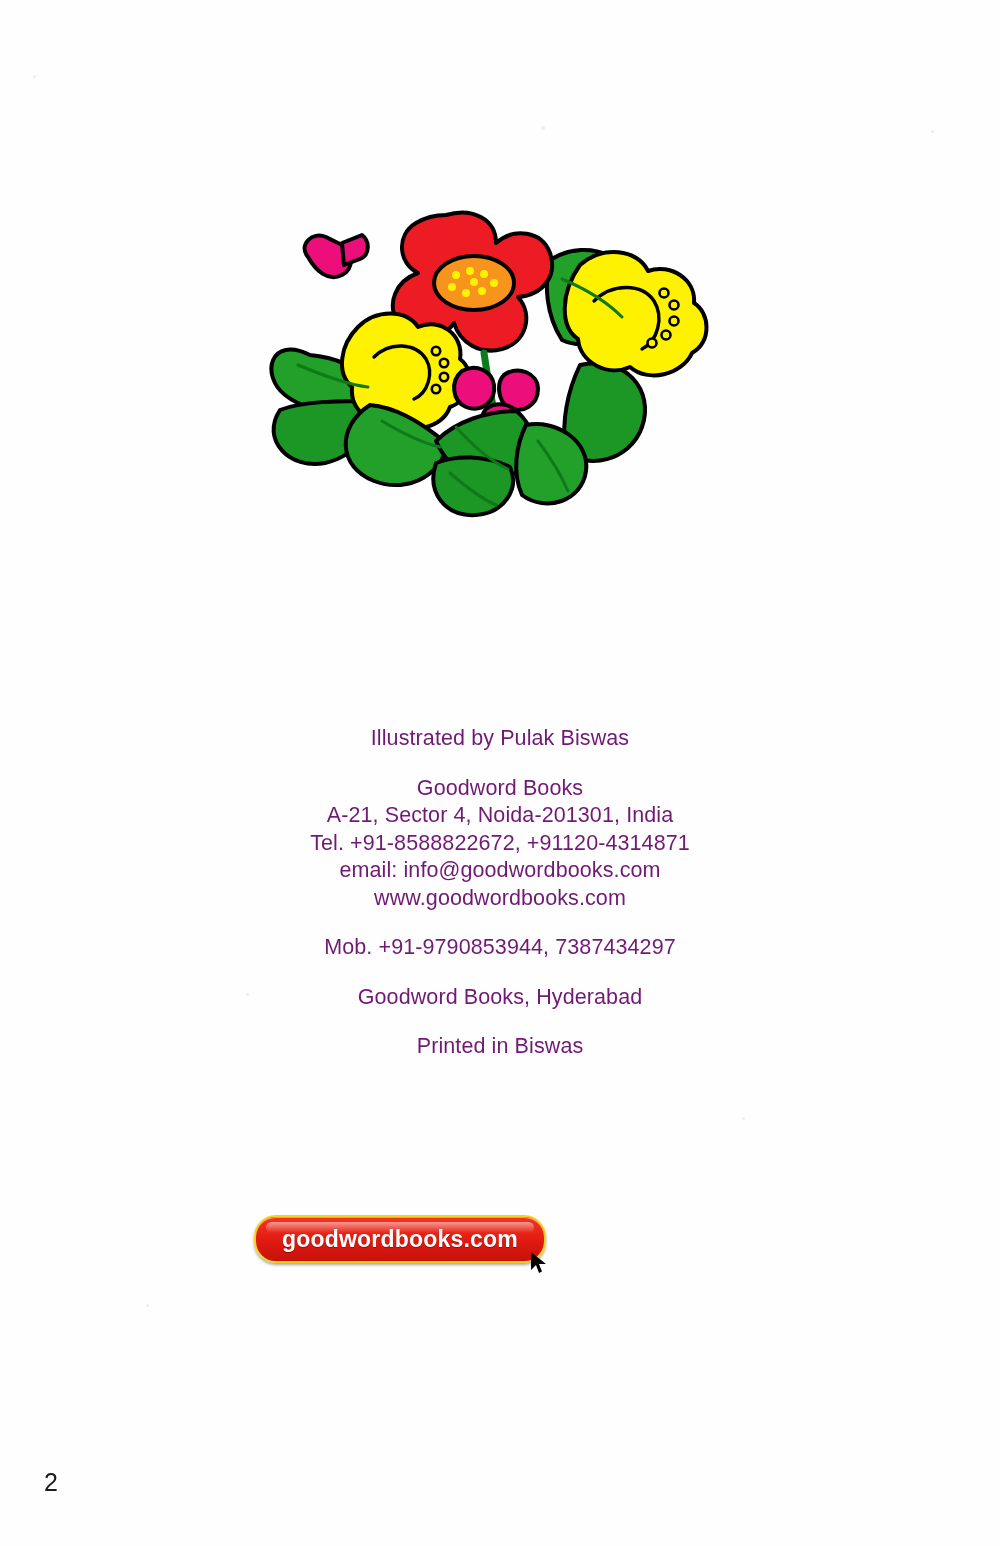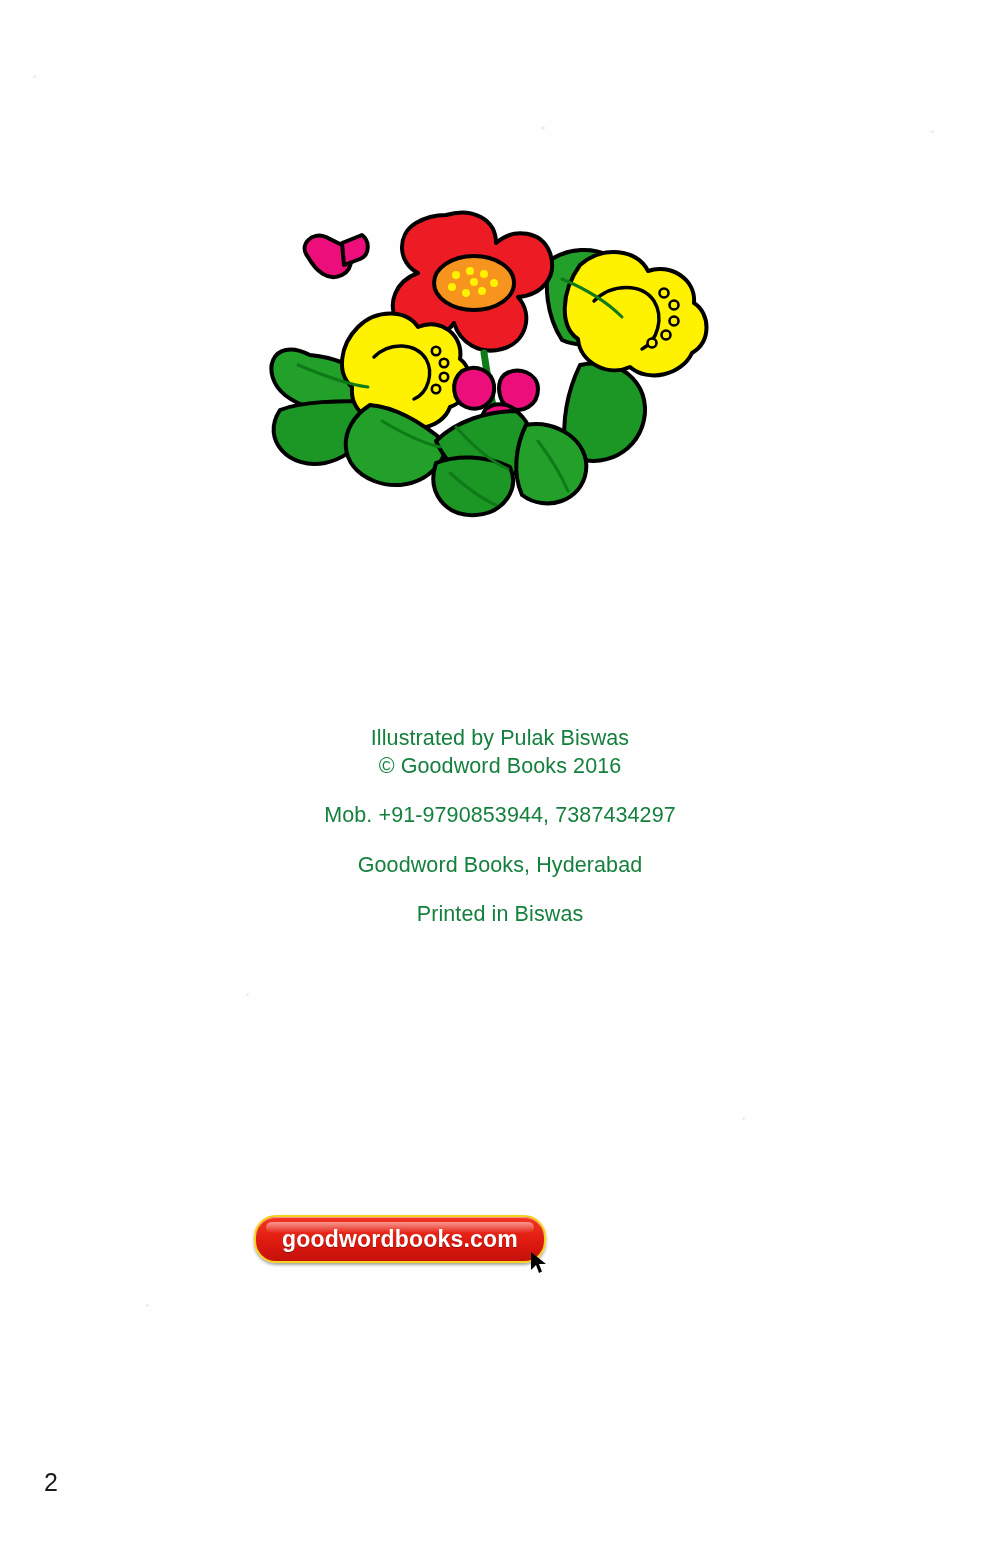--- a/index.html
+++ b/index.html
@@ -45,21 +45,21 @@
   .imprint-group {
     margin: 0 0 22px 0;
   }
   .imprint-group:last-of-type {
     margin-bottom: 0;
   }
   .line {
     font-size: 21.5px;
     line-height: 27.5px;
     letter-spacing: 0.1px;
-    color: #15803d;
+    color: #701a75;
     white-space: pre;
   }
 
   
   .logo-row {
     position: absolute;
     left: 0;
     top: 1215px;
     width: 800px;
     display: flex;
@@ -203,23 +203,29 @@
           <path d="M312 74 C336 84 358 98 372 112"></path>
         </g>
       </g>
     </svg>
   </div>
 
   <div class="imprint">
 
     <div class="imprint-group">
       <div class="line">Illustrated by Pulak Biswas</div>
-      <div class="line">© Goodword Books 2016</div>
-    </div>
-
+    </div>
+
+    <div class="imprint-group">
+      <div class="line">Goodword Books</div>
+      <div class="line">A-21, Sector 4, Noida-201301, India</div>
+      <div class="line">Tel. +91-8588822672, +91120-4314871</div>
+      <div class="line">email: info@goodwordbooks.com</div>
+      <div class="line">www.goodwordbooks.com</div>
+    </div>
 
     <div class="imprint-group">
       <div class="line">Mob. +91-9790853944, 7387434297</div>
     </div>
 
     <div class="imprint-group">
       <div class="line">Goodword Books, Hyderabad</div>
     </div>
 
     <div class="imprint-group">

